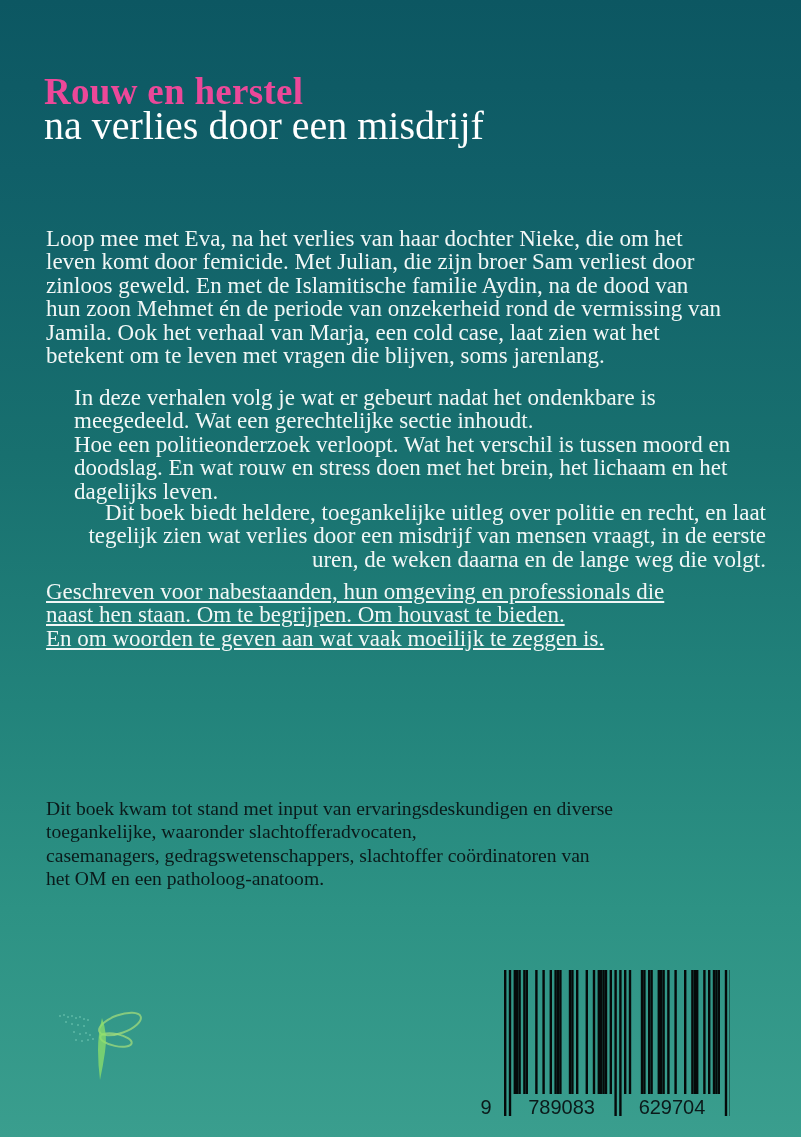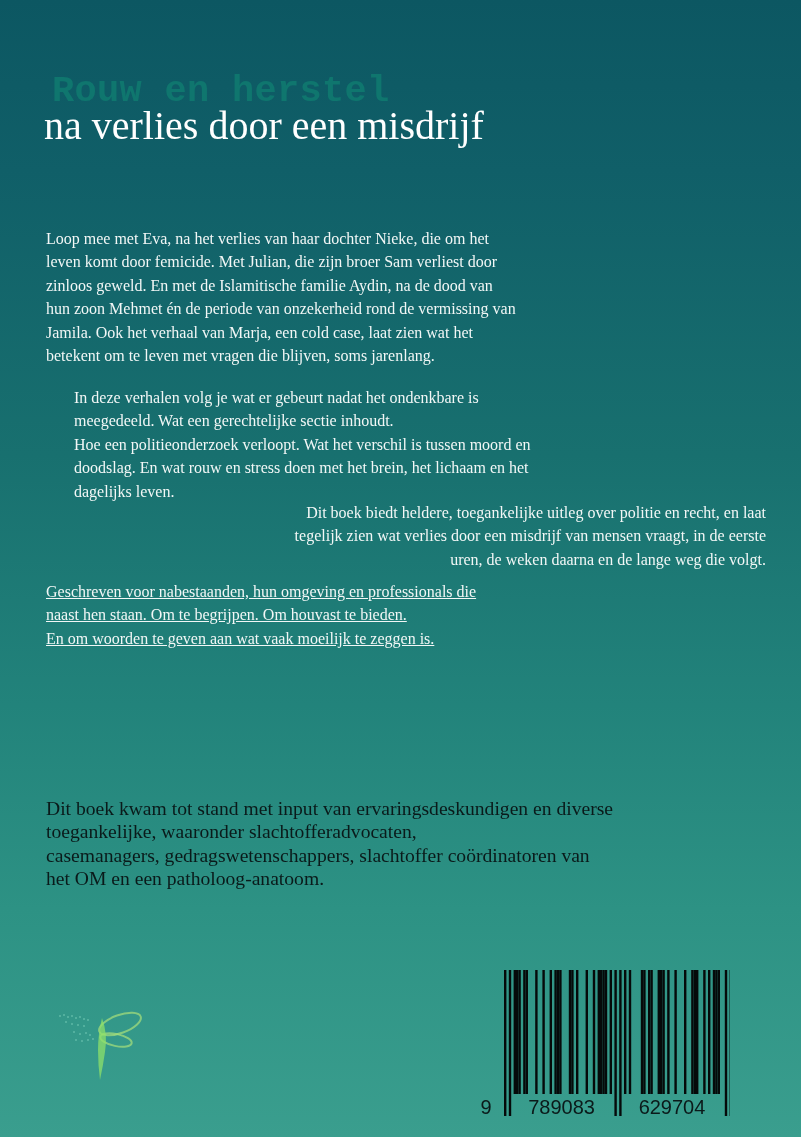--- a/index.html
+++ b/index.html
@@ -2,32 +2,32 @@
 <html><head>
 <meta charset="utf-8">
 <style>
   html, body { margin: 0; padding: 0; }
   body {
     width: 801px; height: 1137px; overflow: hidden; position: relative;
     background: linear-gradient(180deg, #0c5762 0%, #105f68 15%, #18706f 40%, #22837b 62%, #2d9284 80%, #3a9e8e 100%);
     font-family: "DejaVu Serif", "Liberation Serif", serif;
   }
   .title {
-    position: absolute; left: 52px; top: 70px;
-    color: #0f766e; font-weight: bold; font-size: 37px; letter-spacing: 0.3px;
-    font-family: Liberation Mono, monospace;
+    position: absolute; left: 44px; top: 70px;
+    color: #ec4899; font-weight: bold; font-size: 37px; letter-spacing: 0.3px;
+    font-family: Liberation Serif, serif;
   }
   .subtitle {
     position: absolute; left: 44px; top: 102px;
     color: #ffffff; font-size: 40px; font-weight: normal;
     font-family: "Liberation Serif", serif;
   }
   .body-text {
     position: absolute; left: 46px; width: 720px;
-    color: #f2f7f6; font-size: 16px; line-height: 23.4px;
+    color: #f2f7f6; font-size: 23px; line-height: 23.4px;
     font-family: "Liberation Serif", serif;
   }
   .body-text p { margin: 0; white-space: pre-line; }
   .p1 { top: 227px; }
   .p2 { top: 386px; margin-left: 28px; }
   .p3 { top: 501px; text-align: right; }
   .p4 { top: 580px; text-decoration: underline; }
   .credits {
     position: absolute; left: 46px; top: 797px; width: 720px;
     color: #0a1a1a; font-size: 19.6px; line-height: 23.4px;

